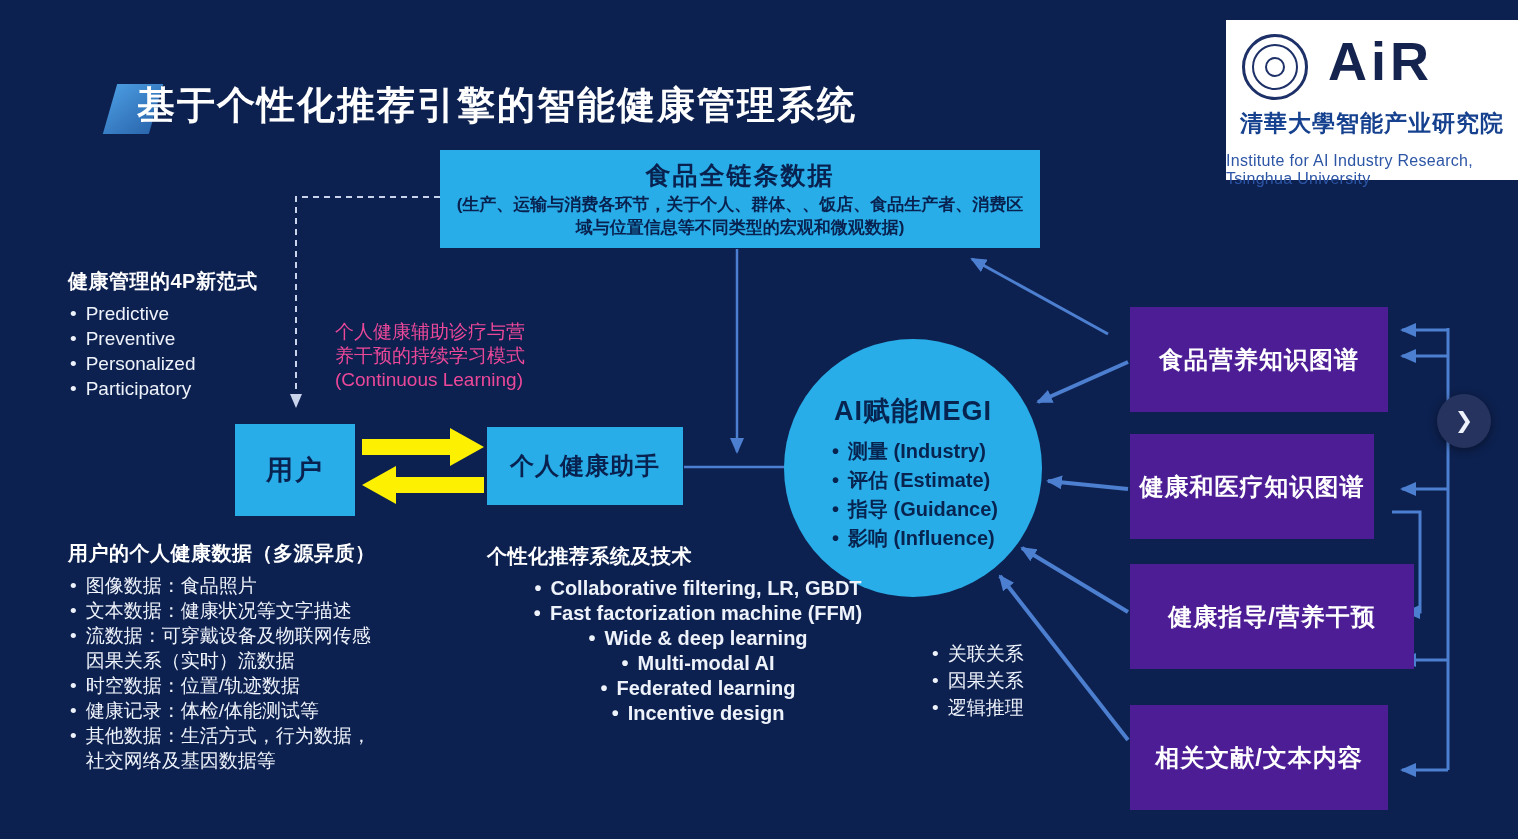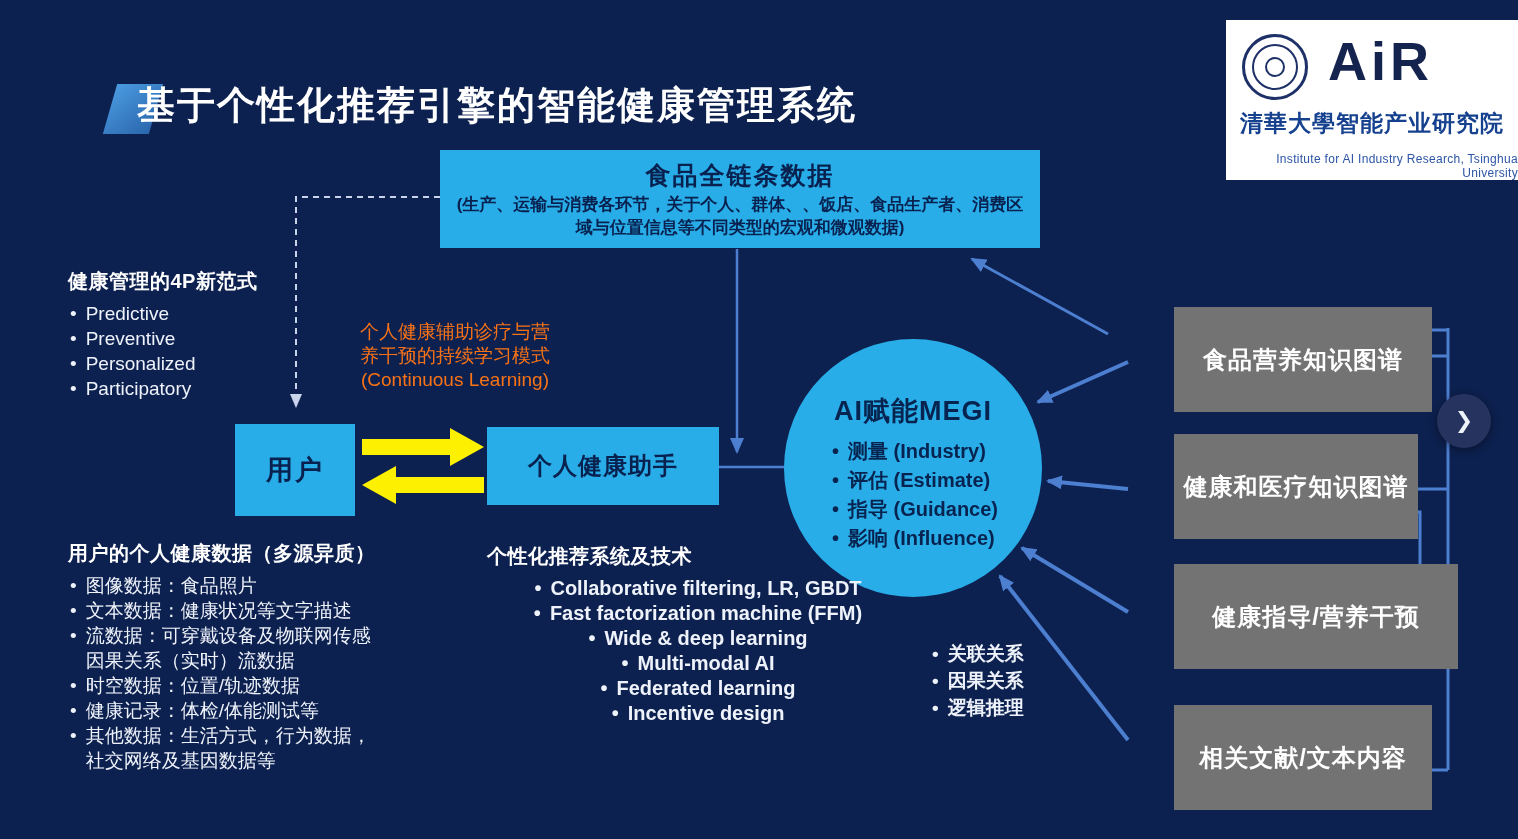--- a/index.html
+++ b/index.html
@@ -39,43 +39,42 @@
   .air-wordmark {
     position:absolute; left:102px; top:10px;
     font-size:54px; font-weight:bold; color:#15234f; letter-spacing:4px;
   }
   .logo-cn {
     position:absolute; left:0; top:88px; width:100%; text-align:center;
     font-family:"Liberation Serif","DejaVu Serif",serif;
     font-size:23px; font-weight:bold; color:#16418f; letter-spacing:1px;
   }
   .logo-en {
-    position:absolute; left:0; top:132px; width:100%; text-align:right;
-    font-size:12px; color:#2c55a5; letter-spacing:0.3px;
+    position:absolute; left:0; top:132px; width:100%; text-align:left;
+    font-size:16px; color:#2c55a5; letter-spacing:0.3px;
   }
 
   
   .cyan-box {
     background:#29ade8; color:#08214f; font-weight:bold;
     display:flex; flex-direction:column; align-items:center; justify-content:center;
     text-align:center;
   }
   .purple-box {
-    background:#737373; color:#ffffff; font-weight:bold; font-size:24px;
+    background:#4c1d95; color:#ffffff; font-weight:bold; font-size:24px;
     display:flex; align-items:center; justify-content:center; text-align:center;
     letter-spacing:1px;
-    margin-left:44px;
   }
 
   .food-box { left:440px; top:150px; width:600px; height:98px; padding:4px 12px; }
   .food-box .fb-title { font-size:25px; letter-spacing:2px; }
   .food-box .fb-desc  { font-size:17px; line-height:1.3; margin-top:2px; }
 
   .user-box { left:235px; top:424px; width:120px; height:92px; font-size:27px; letter-spacing:2px; }
-  .assistant-box { left:487px; top:427px; width:232px; height:78px; font-size:24px; letter-spacing:1px; }
+  .assistant-box { left:487px; top:427px; width:196px; height:78px; font-size:24px; letter-spacing:1px; }
 
   .kb-1 { left:1130px; top:307px; width:258px; height:105px; }
   .kb-2 { left:1130px; top:434px; width:244px; height:105px; }
   .kb-3 { left:1130px; top:564px; width:284px; height:105px; }
   .kb-4 { left:1130px; top:705px; width:258px; height:105px; }
 
   
   .ai-circle {
     left:784px; top:339px; width:258px; height:258px; border-radius:50%;
     background:#29ade8; color:#07234f;
@@ -91,25 +90,25 @@
     display:flex; align-items:flex-start;
   }
   .bullet-item::before { content:"•"; margin:0 9px 0 2px; }
   .pre { white-space:pre-line; }
 
   .p4-list   { left:68px;  top:268px; width:300px; }
   .pd-list   { left:68px;  top:540px; width:390px; }
   .rec-list  { left:487px; top:543px; width:420px; }
   .rec-list .bullet-item { font-weight:bold; font-size:20px;justify-content:center; }
   .rel-list  { left:930px; top:640px; width:180px; }
-  .rel-list .bullet-item { font-weight:bold; line-height:27px; }
+  .rel-list .bullet-item { font-weight:normal; line-height:27px; }
 
   .cl-note {
-    left:335px; top:320px; width:240px; text-align:center;
-    color:#f97316; font-size:19px; line-height:24px;
+    left:335px; top:320px; width:240px; 
+    color:#ec4899; font-size:19px; line-height:24px;
   }
 
   
   .nav-next {
     left:1437px; top:394px; width:54px; height:54px; border-radius:50%;
     background:#26335f; box-shadow:0 2px 10px rgba(0,0,0,0.45);
     display:flex; align-items:center; justify-content:center;
     color:#eef2fa; font-size:22px; cursor:pointer; z-index:60;
   }
 

